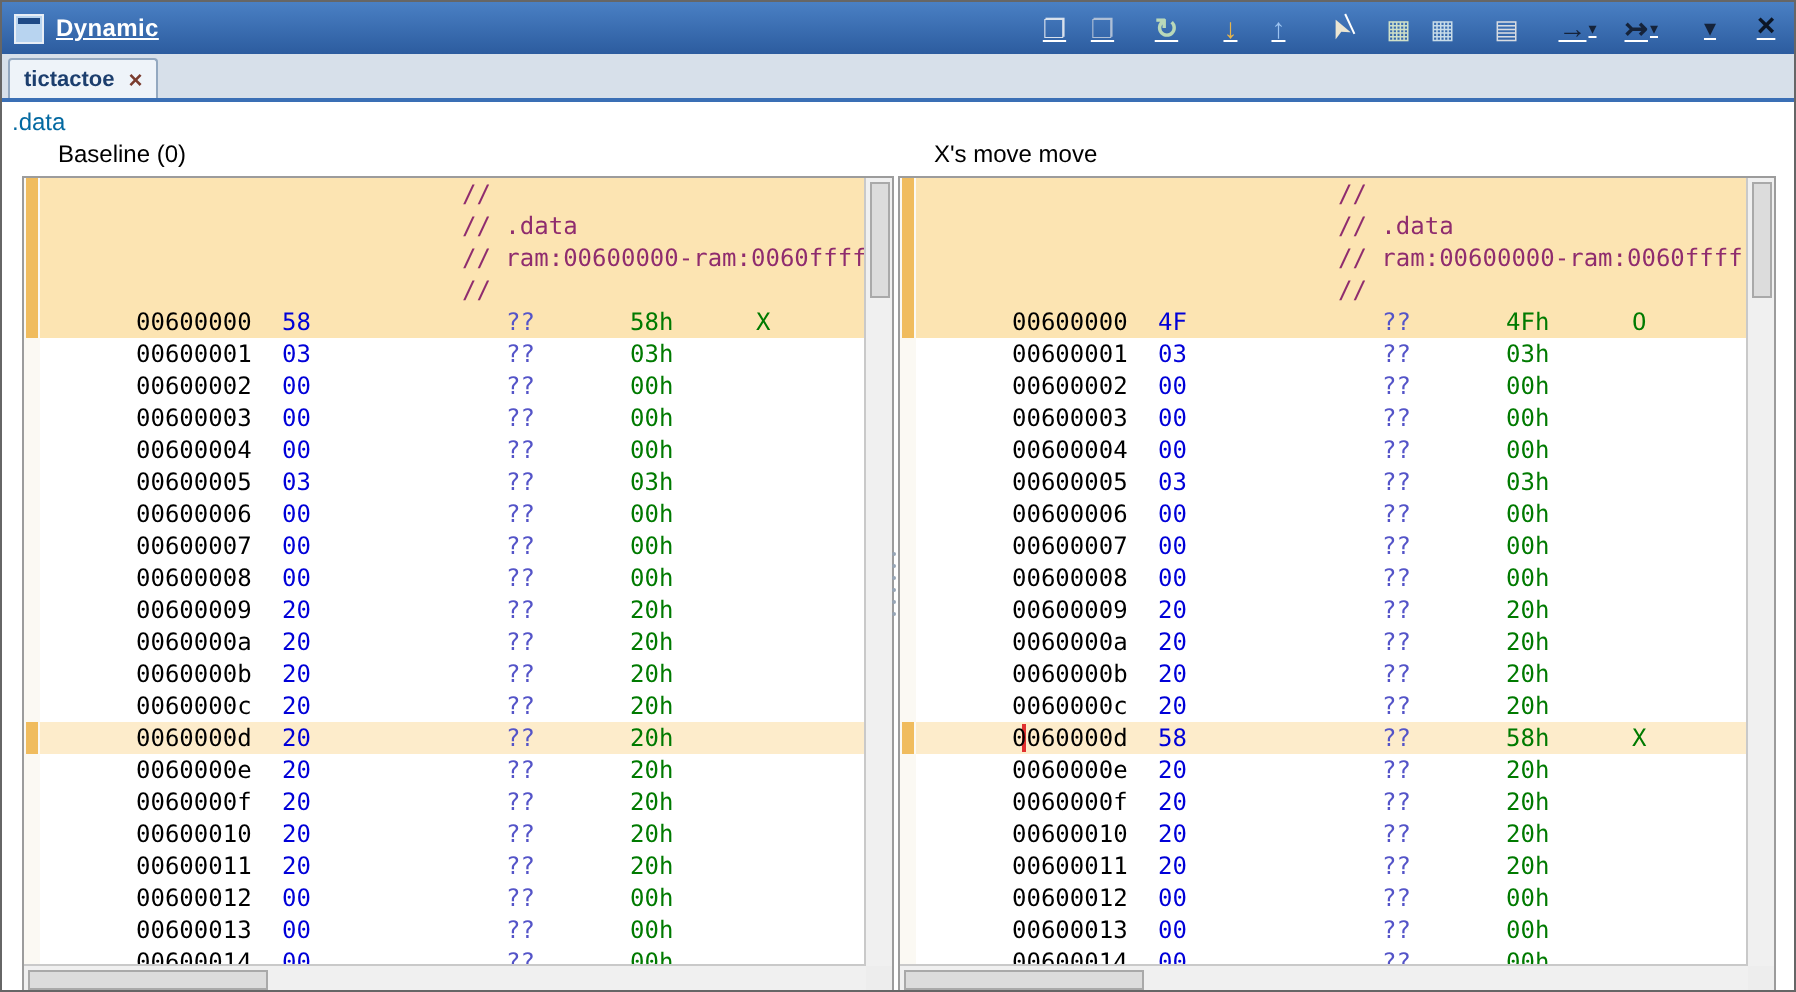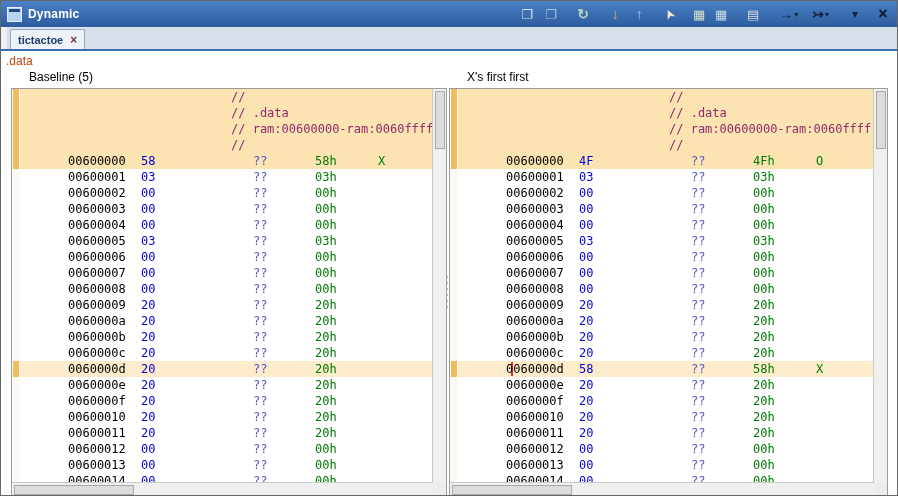--- a/index.html
+++ b/index.html
@@ -2,42 +2,42 @@
 <html style="--accent: #3a6fb5; --titlebar-top: #4a80c4; --titlebar-bottom: #2c5c9f; --diff-highlight: #fce4b2; --cursor-line-highlight: #fdeccb; --address: #000000; --bytes: #0000d8; --mnemonic: #5454c8; --value: #007a00; --comment: #8f2c6e; --cursor: #e03030; --marker: #f0bc5e;"><head>
 <meta charset="utf-8">
 <style>
   html,body{margin:0;padding:0;background:#ffffff;}
   .window{position:relative;width:896px;height:494px;border:1px solid #666;
     background:#f0f0f0;font-family:"Liberation Sans",sans-serif;overflow:hidden;}
 
   
   .titlebar{position:absolute;left:0;top:0;right:0;height:26px;
     background:linear-gradient(var(--titlebar-top),var(--titlebar-bottom));
-    display:flex;align-items:center;padding:0 6px;color:#fff;}
+    display:flex;align-items:center;padding:0 6px;color:#fff;text-decoration:underline;}
   .wicon{width:13px;height:13px;border:1px solid #e8eef6;background:#b8d4f0;position:relative;flex:none;}
   .wicon::after{content:"";position:absolute;left:1px;top:1px;right:1px;height:3px;background:#1f4a86;}
   .title{font-size:12px;font-weight:bold;margin-left:6px;letter-spacing:.2px;}
   .titlebar-toolbar{margin-left:auto;display:flex;align-items:center;gap:6px;}
   .tbtn{display:inline-flex;align-items:center;justify-content:center;min-width:16px;height:18px;
     font-size:13px;cursor:default;}
   .tbtn .glyph{line-height:1;}
   .tcaret{font-size:8px;color:#15233a;margin-left:1px;}
 
   
   .tabbar{position:absolute;left:0;top:26px;right:0;height:22px;background:#d7e0ea;
-    display:flex;align-items:flex-end;padding-left:3px;margin-left:6px;}
+    display:flex;align-items:flex-end;padding-left:3px;}
   .tab{height:19px;background:#eef3f9;border:1px solid #93a8c0;border-bottom:none;
     display:flex;align-items:center;gap:7px;padding:0 7px;font-size:11px;font-weight:bold;
     color:#1c3e6e;border-radius:2px 2px 0 0;}
   .tabx{color:#7a3b2e;font-weight:bold;font-size:12px;line-height:1;}
   .accent{position:absolute;left:0;top:48px;right:0;height:2px;background:var(--accent);}
 
   
   .content{position:absolute;left:0;top:50px;right:0;bottom:0;background:#fff;}
-  .breadcrumb{position:absolute;left:5px;top:3px;font-size:12px;color:#c2410c;}
+  .breadcrumb{position:absolute;left:5px;top:3px;font-size:12px;color:#0369a1;}
   .pane-header{position:absolute;top:19px;font-size:12px;color:#000;}
 
   
   .pane{position:absolute;top:37px;height:407px;background:#fff;border:1px solid #9c9c9c;}
   .marker-margin{position:absolute;left:0;top:0;width:8px;bottom:13px;background:#fbf9f3;}
   .marker{position:absolute;left:1px;width:6px;background:var(--marker);}
   .listing{position:absolute;left:8px;top:0;right:13px;bottom:13px;overflow:hidden;background:#fff;}
   .line{position:relative;height:16px;font-family:"DejaVu Sans Mono",monospace;
     font-size:12px;line-height:16px;white-space:pre;}
   .hl-diff{background:var(--diff-highlight);}
@@ -119,22 +119,22 @@
     <div class="tab">
       <span>tictactoe</span>
       <span class="tabx">×</span>
     </div>
   </div>
   <div class="accent"></div>
 
   <div class="content">
     <div class="breadcrumb">.data</div>
 
-    <div class="pane-header" style="left:28px">Baseline (5)</div>
-    <div class="pane-header" style="left:466px">X's first first</div>
+    <div class="pane-header" style="left:28px">Baseline (0)</div>
+    <div class="pane-header" style="left:466px">X's move move</div>
 
     <div class="pane" style="left:10px;width:434px">
       <div class="marker-margin">
           <div class="marker" style="top: 0px; height: 64px;"></div>
           <div class="marker" style="top: 64px; height: 16px;"></div>
           <div class="marker" style="top: 272px; height: 16px;"></div>
         </div>
       <div class="listing">
           <div class="line hl-diff"><span class="c-comment">//</span></div>
           <div class="line hl-diff"><span class="c-comment">// .data</span></div>

